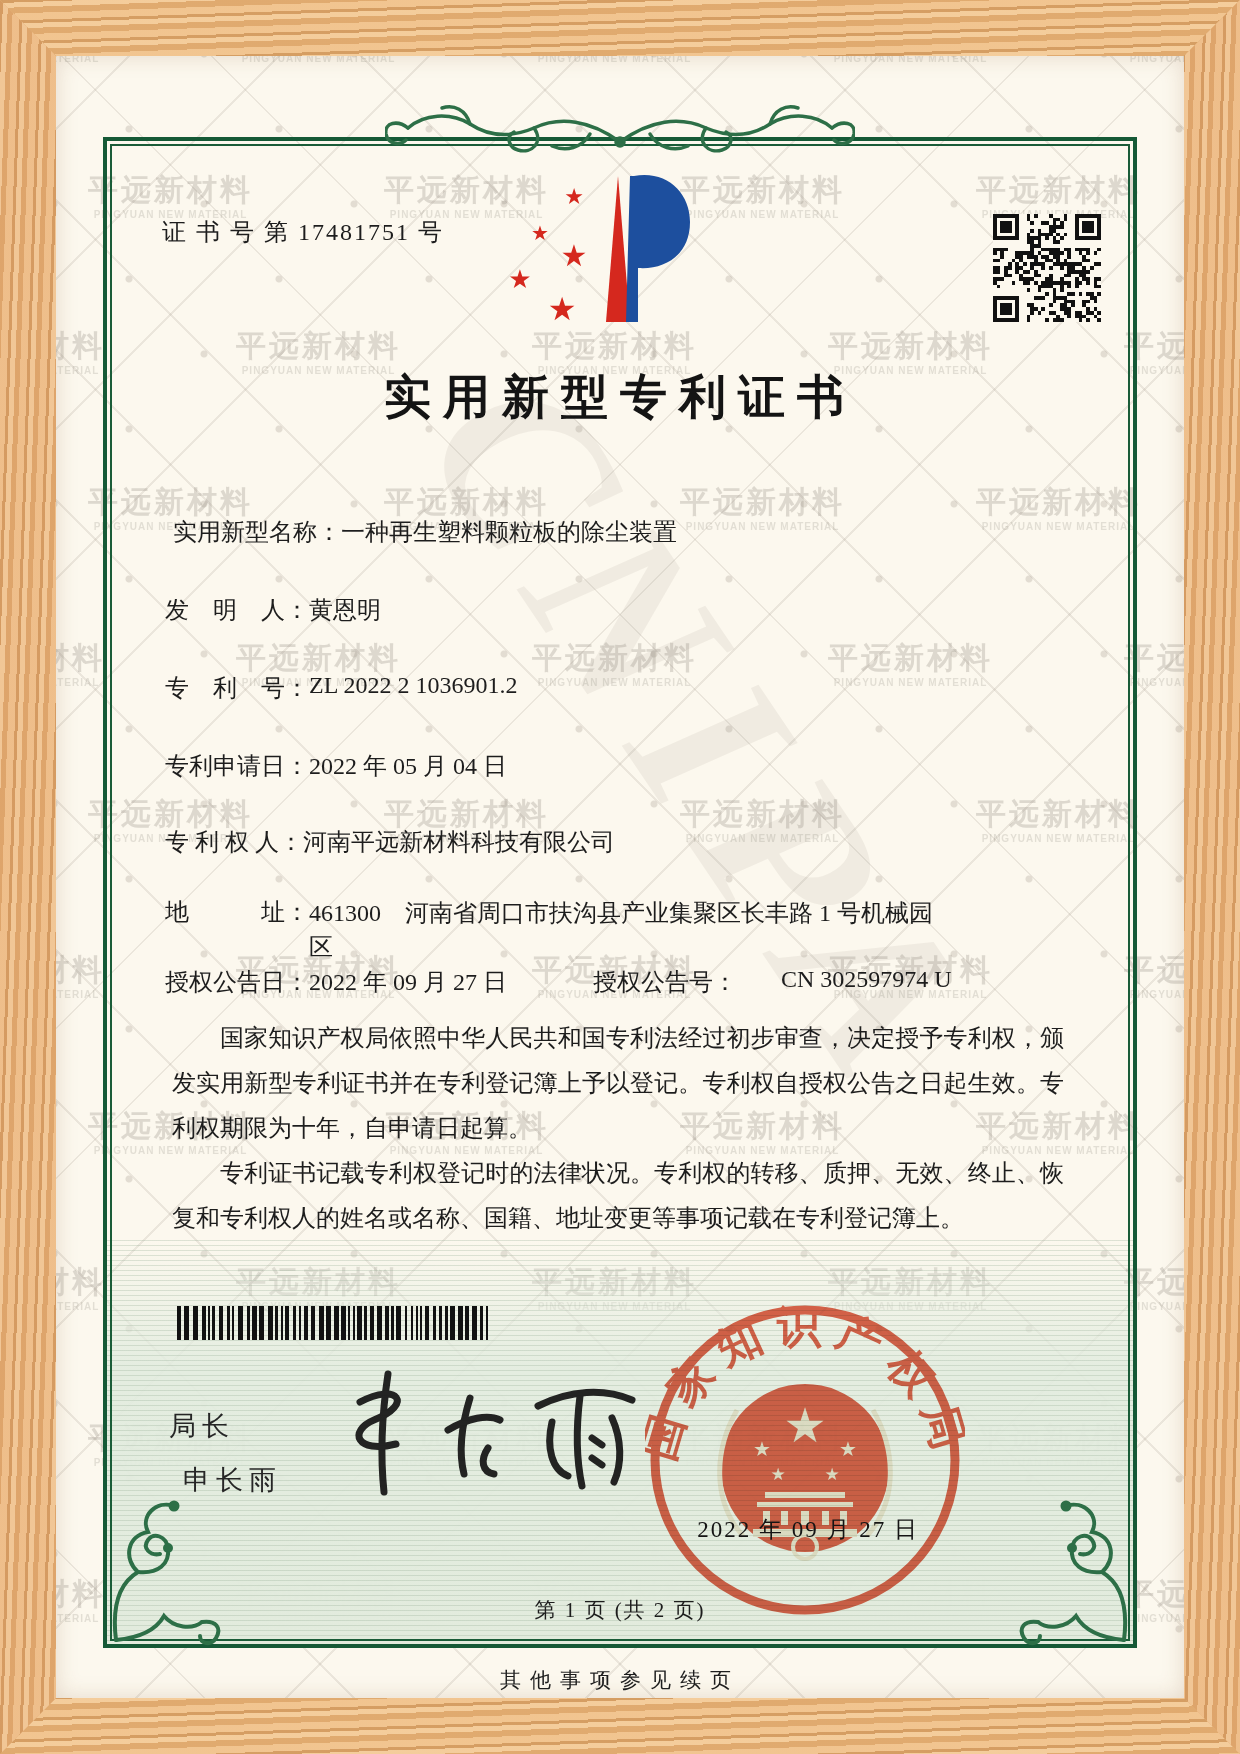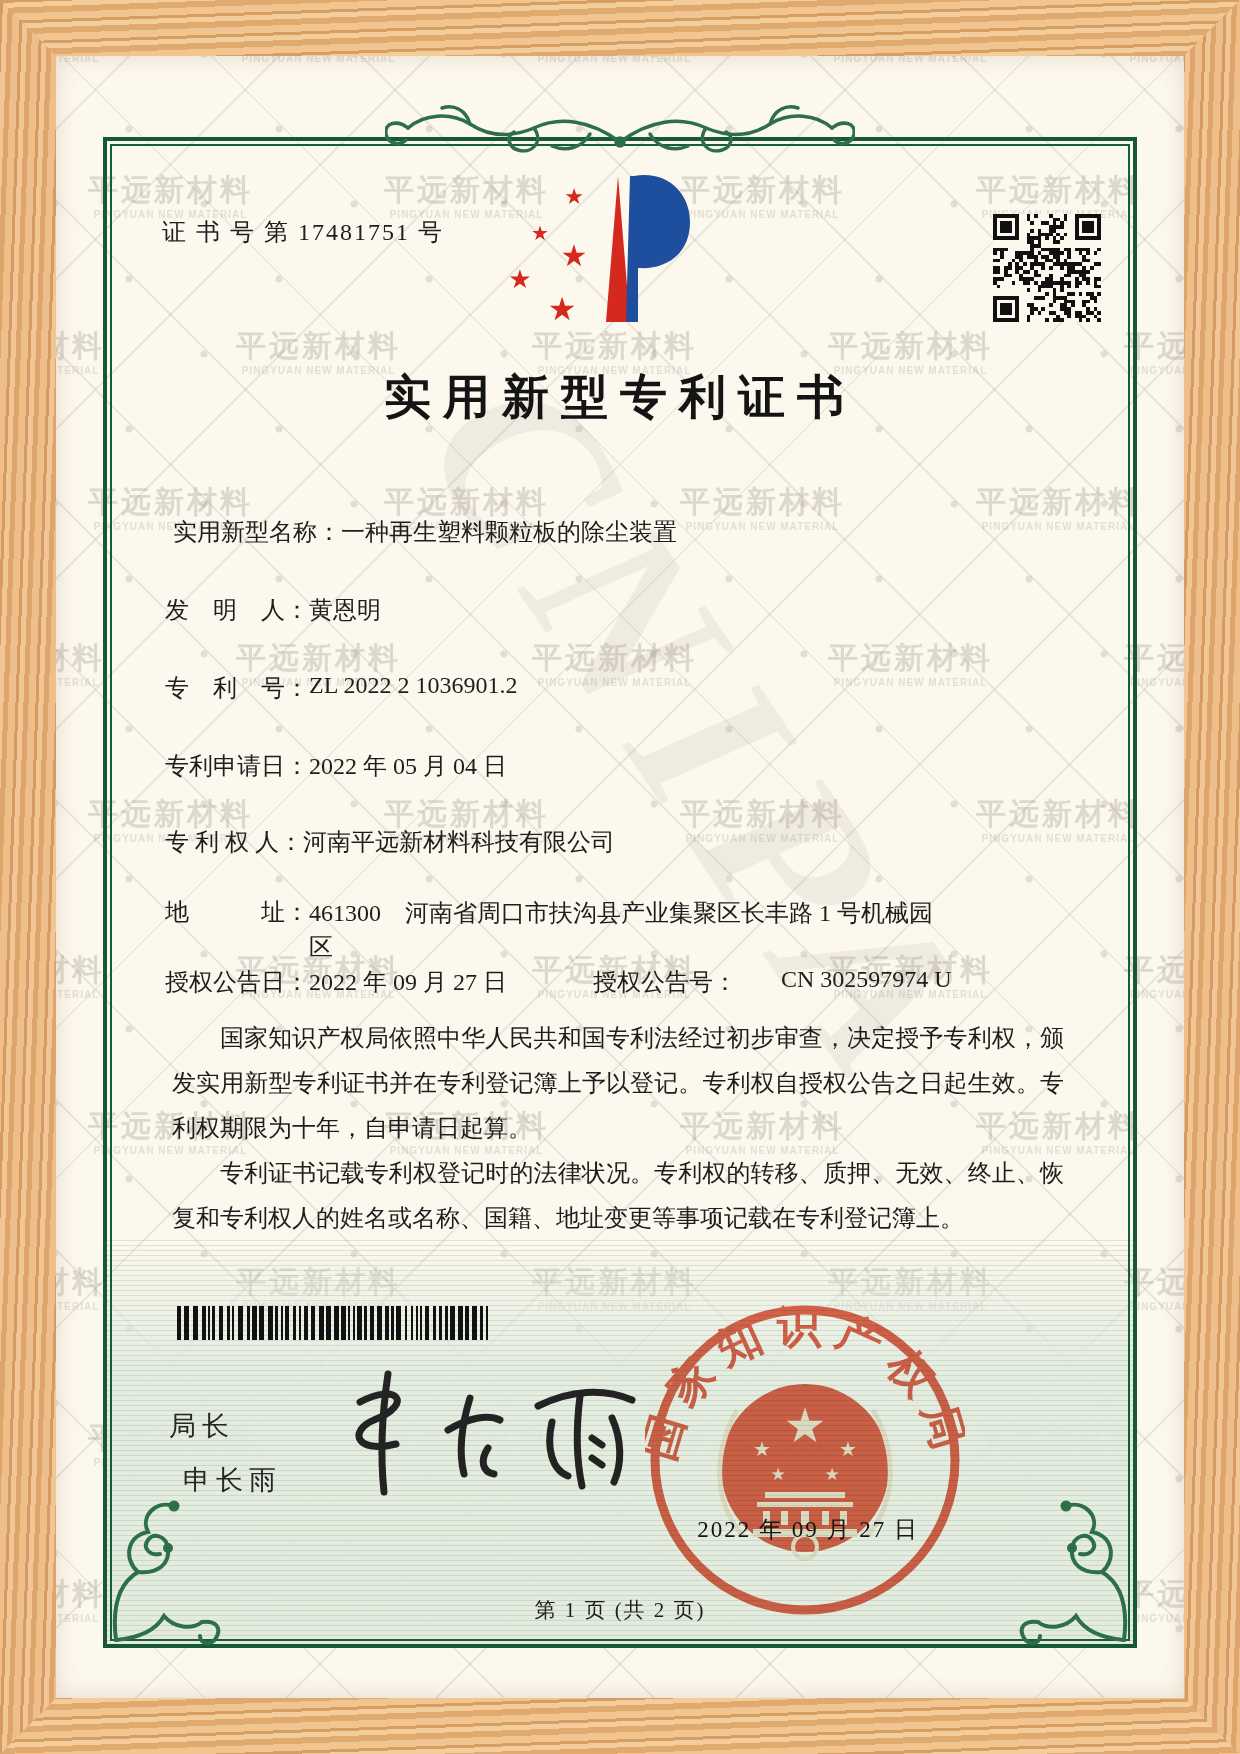--- a/index.html
+++ b/index.html
@@ -743,18 +743,19 @@
       <rect x="156" y="211" width="8" height="14" fill="#f4ead9"></rect>
       <rect x="177" y="211" width="7" height="14" fill="#f4ead9"></rect>
       <rect x="195" y="211" width="7" height="14" fill="#f4ead9"></rect>
       <rect x="108" y="229" width="104" height="8" fill="#f4ead9"></rect>
       <circle cx="160" cy="247" r="12" fill="none" stroke="#f4ead9" stroke-width="4"></circle>
     </g>
   </svg>
   <div class="abs" id="seal-date">2022 年 09 月 27 日</div>
 
   <div class="abs" id="page-info">第 1 页 (共 2 页)</div>
+  <div class="abs" id="footer-note">其他事项参见续页</div>
 
   <div class="wood wood-h wood-top"></div>
   <div class="wood wood-h wood-bottom"></div>
   <div class="wood wood-v wood-left"></div>
   <div class="wood wood-v wood-right"></div>
 </div>
 
 </body></html>

